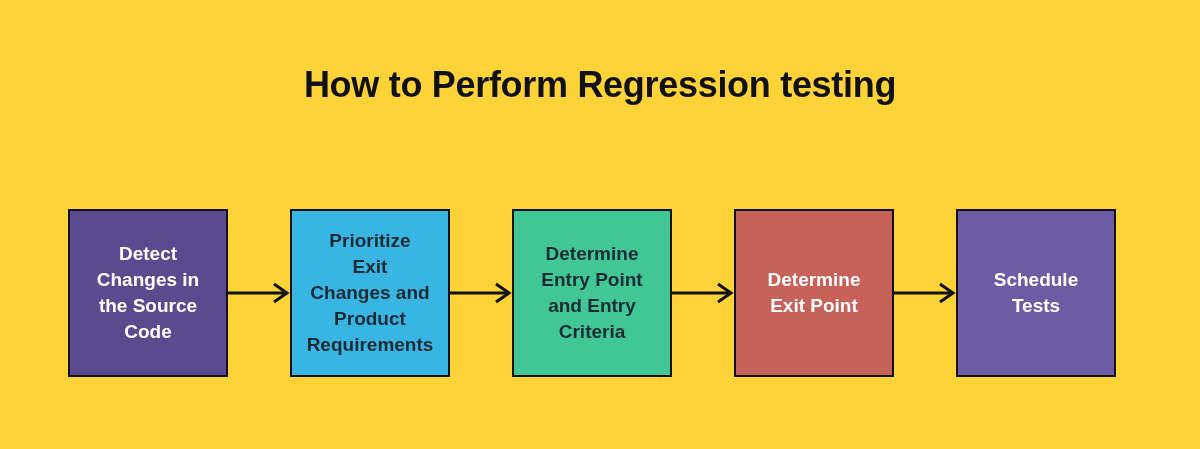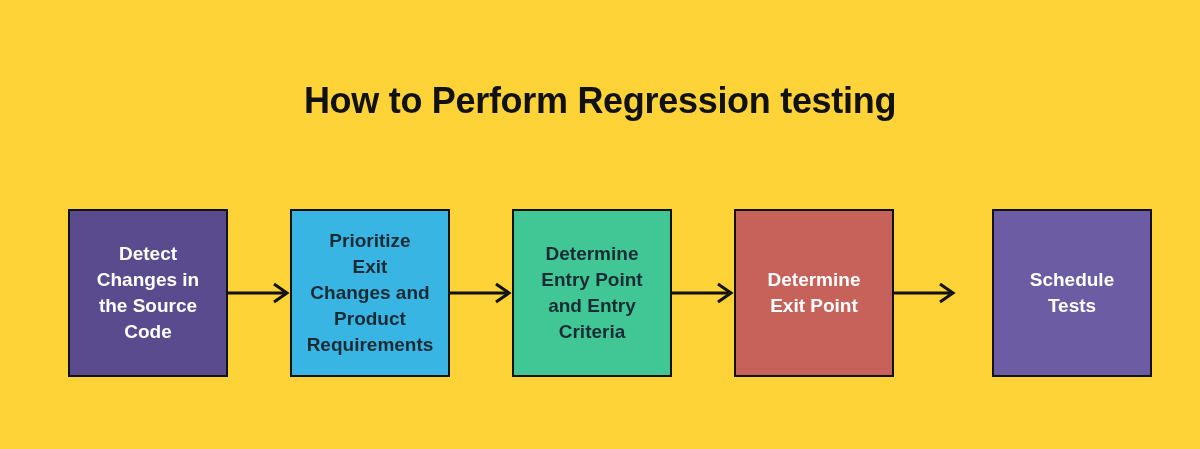--- a/index.html
+++ b/index.html
@@ -9,21 +9,21 @@
   body {
     width: 1200px;
     height: 449px;
     position: relative;
     overflow: hidden;
     font-family: "Liberation Sans", "DejaVu Sans", sans-serif;
     background: #FDD337; 
   }
   .title {
     position: absolute;
-    top: 78px;
+    top: 62px;
     left: 0;
     width: 100%;
     margin: 0;
     text-align: center;
     font-size: 36px;
     line-height: 46px;
     font-weight: 700;
     letter-spacing: -0.3px;
     color: #111;
   }
@@ -123,19 +123,19 @@
 Exit Point</span>
     </div>
 
     <div class="connector">
       <svg width="62" height="24" viewBox="0 0 62 24" aria-hidden="true">
         <line x1="0" y1="12" x2="56" y2="12" stroke="#111111" stroke-width="3"></line>
         <path d="M46 3 L59 12 L46 21" fill="none" stroke="#111111" stroke-width="3" stroke-linejoin="miter"></path>
       </svg>
     </div>
 
-    <div class="step" style="background: rgb(107, 92, 163); color: rgb(255, 255, 255); border-color: rgb(17, 17, 17); margin-left: 36px;">
+    <div class="step" style="background: rgb(107, 92, 163); color: rgb(255, 255, 255); border-color: rgb(17, 17, 17);">
       <span class="step-label">Schedule
 Tests</span>
     </div>
 
   </div>
 </div>
 
 </body></html>

